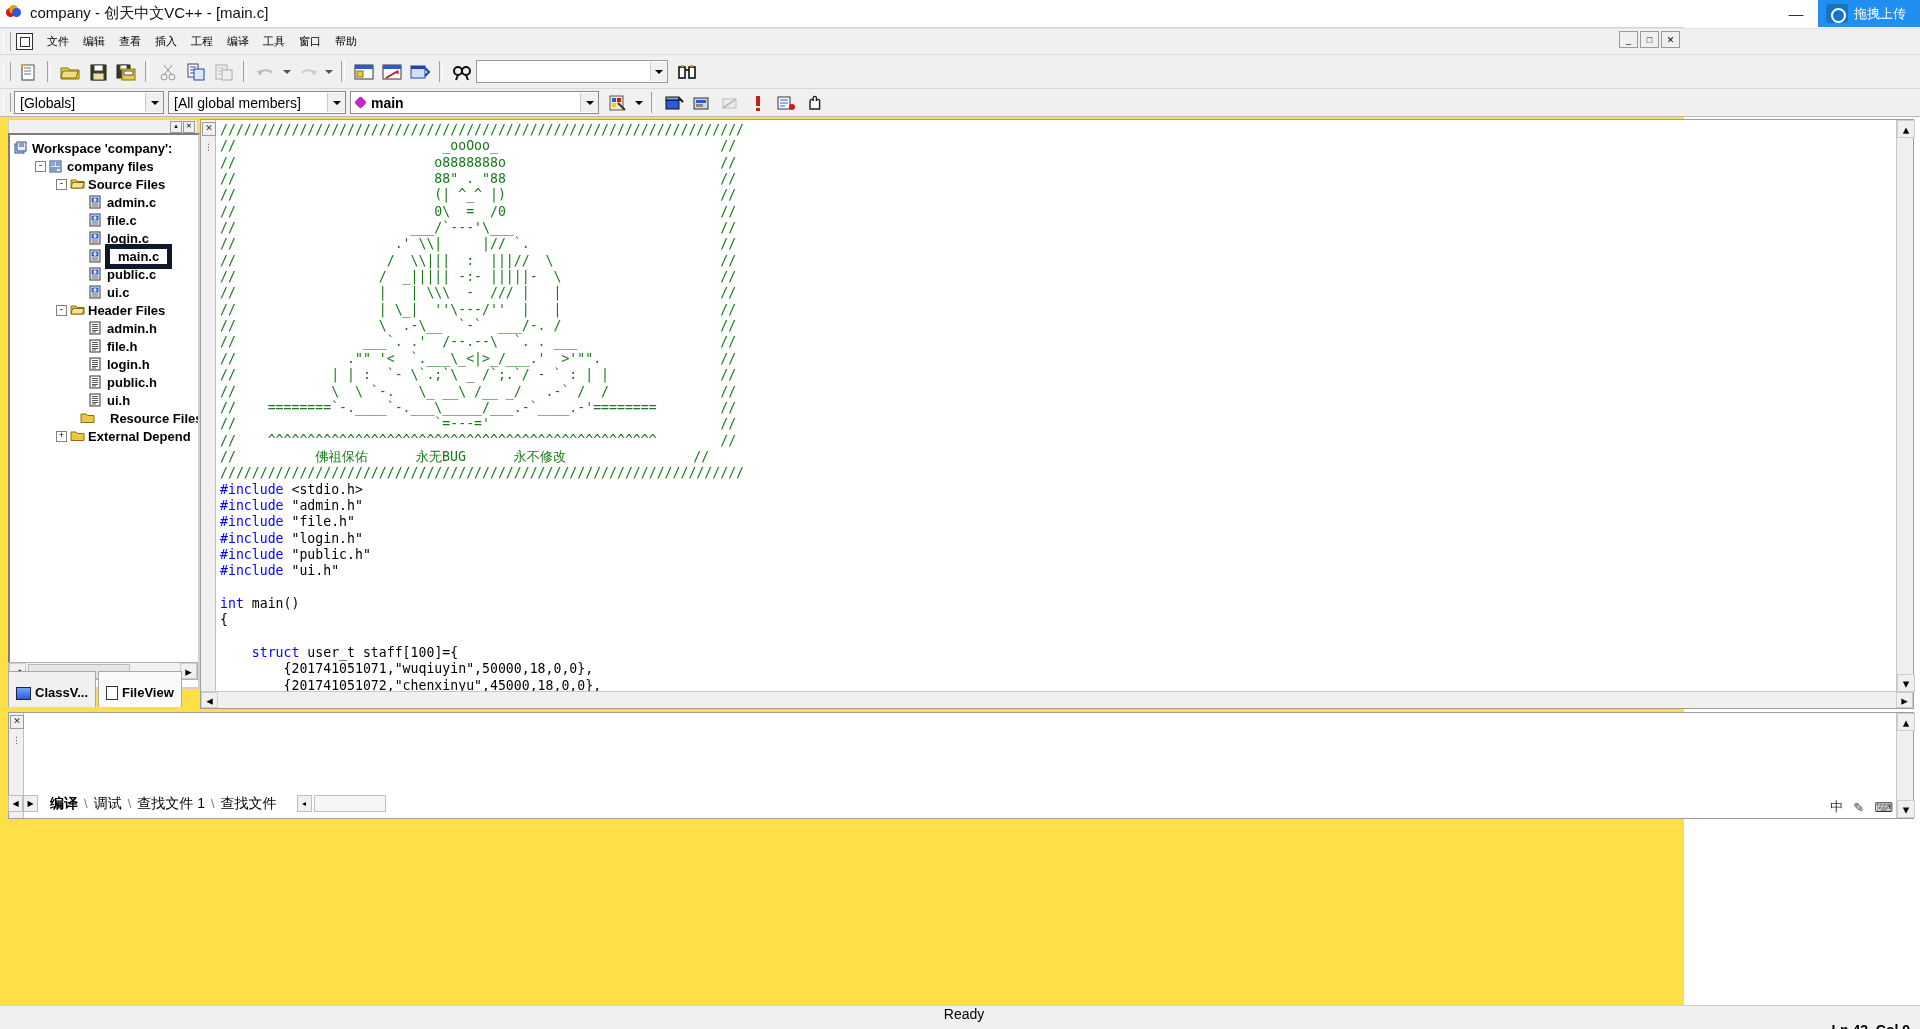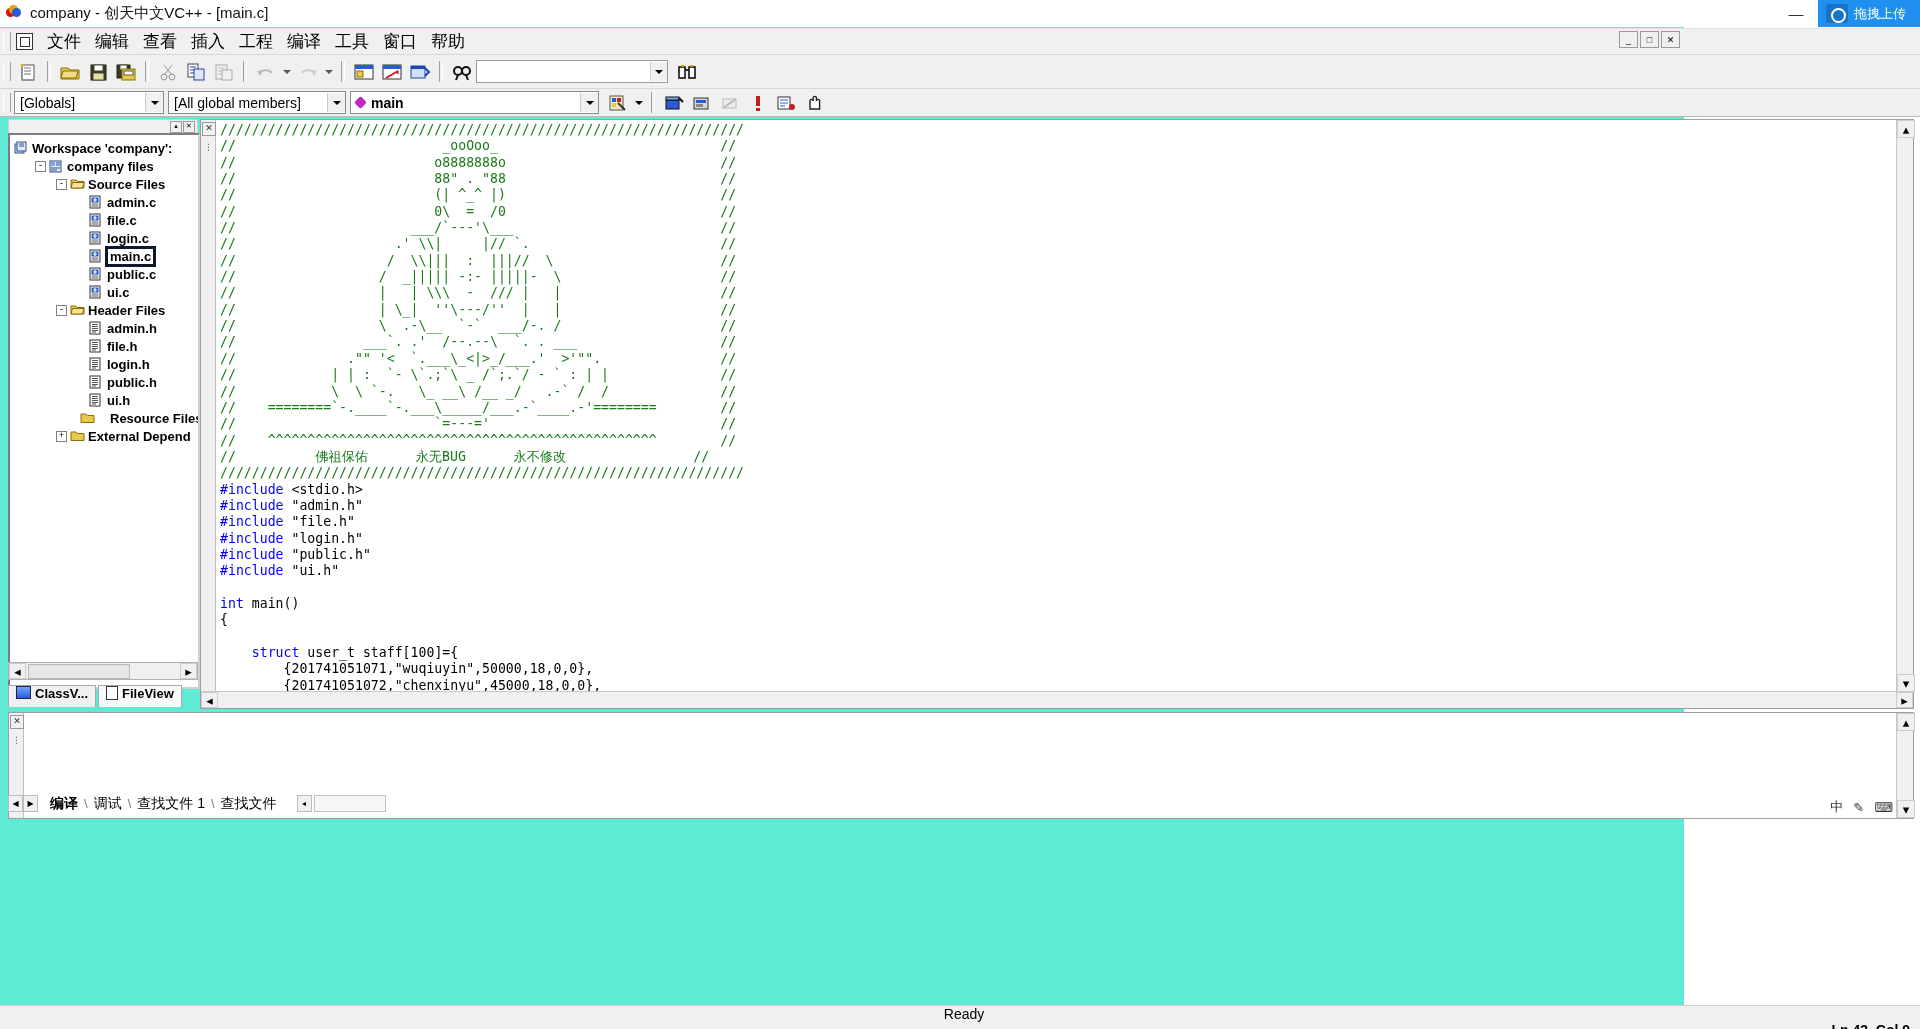--- a/index.html
+++ b/index.html
@@ -3,21 +3,21 @@
 <meta charset="utf-8">
 <style>
   html,body{margin:0;padding:0;}
   body{
     width:1920px;height:1029px;overflow:hidden;
     background:#ffffff;
     font-family:"Liberation Sans","DejaVu Sans",sans-serif;
     font-size:13px;
     -webkit-font-smoothing:none;
   }
-  .app{position:relative;width:1684px;height:1029px;background:#5eead4;}
+  .app{position:relative;width:1684px;height:1029px;background:#fde047;}
 
   
   .titlebar{position:absolute;left:0;top:0;width:1920px;height:27px;background:#ffffff;
     display:flex;align-items:center;}
   .tb-icon{width:18px;height:18px;margin-left:6px;margin-right:6px;position:relative;flex:none;}
   .tb-icon .d1,.tb-icon .d2{position:absolute;width:9px;height:9px;border-radius:50%;}
   .tb-icon .d1{background:#d11; left:0px;top:3px;}
   .tb-icon .d2{background:#2a5bd7;left:6px;top:3px;}
   .tb-icon .d3{position:absolute;left:3px;top:0px;width:9px;height:9px;border-radius:50%;
     background:#e8a400;}
@@ -32,21 +32,21 @@
     border:2px solid #fff;border-radius:50%;}
 
   
   .menubar{position:absolute;left:0;top:28px;width:1920px;height:25px;background:#f0f0f0;
     border-top:1px solid #e2e2e2;border-bottom:1px solid #d8d8d8;display:flex;align-items:center;}
   .grip{width:6px;height:19px;margin:0 3px 0 3px;
     border-left:1px solid #fff;border-right:1px solid #a0a0a0;}
   .menu-doc-ico{width:15px;height:15px;border:1px solid #333;margin:0 7px 0 2px;position:relative;background:#fff;}
   .menu-doc-ico:after{content:"";position:absolute;left:3px;top:3px;width:8px;height:8px;
     border:1px solid #333;}
-  .menu-item{padding:2px 7px;font-size:17px;color:#000;white-space:nowrap;}
+  .menu-item{padding:2px 7px;font-size:11px;color:#000;white-space:nowrap;}
 
   
   .toolbar{position:absolute;left:0;top:55px;width:1920px;height:33px;background:#f0f0f0;
     display:flex;align-items:center;border-bottom:1px solid #d8d8d8;}
   .tbtn{width:26px;height:26px;margin:0 1px;position:relative;display:flex;
     align-items:center;justify-content:center;}
   .tbtn svg{display:block;}
   .tsep{width:2px;height:21px;margin:0 5px;border-left:1px solid #a0a0a0;border-right:1px solid #fff;}
   .tcombo{width:190px;height:21px;background:#fff;border:1px solid #9a9a9a;
     display:flex;align-items:center;}
@@ -73,30 +73,30 @@
   .wspanel{position:absolute;left:8px;top:133px;width:188px;height:552px;background:#fff;
     border:2px inset #d4d0c8;overflow:hidden;}
   .tree{padding:4px 0 0 4px;font-size:13px;color:#000;}
   .trow{display:flex;align-items:center;height:18px;white-space:nowrap;}
   .tlabel{font-weight:bold;font-size:13px;}
   .tbox{width:9px;height:9px;border:1px solid #808080;background:#fff;
     display:flex;align-items:center;justify-content:center;font-size:9px;line-height:7px;
     color:#000;margin-right:3px;flex:none;font-family:"Liberation Mono",monospace;}
   .tspace{width:12px;flex:none;}
   .ico{width:14px;height:14px;margin-right:4px;flex:none;}
-  .sel-box{border:3px solid #0f172a;padding:0 2px;margin-left:-2px;}
+  .sel-box{border:5px solid #0f172a;padding:0 8px;margin-left:-2px;}
   .hscroll{position:absolute;left:8px;top:662px;width:188px;height:16px;background:#f0f0f0;
     border:1px solid #b0b0b0;display:flex;align-items:center;}
   .hsarrow{width:15px;height:14px;display:flex;align-items:center;justify-content:center;
     background:#f0f0f0;border:1px solid #cdcdcd;}
   .hsthumb{width:100px;height:13px;background:#e6e6e6;border:1px solid #b8b8b8;margin-left:2px;}
   .wstabs{position:absolute;left:8px;top:685px;width:188px;height:22px;display:flex;
     align-items:flex-end;}
   .wstab{height:21px;background:#f0f0f0;border:1px solid #a8a8a8;border-bottom:none;
-    display:flex;align-items:flex-start;padding:0 7px;font-size:13px;font-weight:bold;margin-right:2px;}
+    display:flex;align-items:flex-end;padding:7px 7px;font-size:13px;font-weight:bold;margin-right:2px;}
 
   
   .editor-wrap{position:absolute;left:200px;top:119px;width:1712px;height:588px;background:#fff;
     border:1px solid #9e9e9e;}
   .edge-col{position:absolute;left:0;top:0;width:14px;height:100%;background:#f0f0f0;
     border-right:1px solid #bfbfbf;}
   .edge-x{width:12px;height:12px;margin:2px 1px;border:1px solid #9a9a9a;background:#f0f0f0;
     font-size:9px;line-height:10px;text-align:center;color:#333;}
   .codearea{position:absolute;left:15px;top:0;right:16px;top:0;bottom:16px;overflow:hidden;
     background:#fff;}

